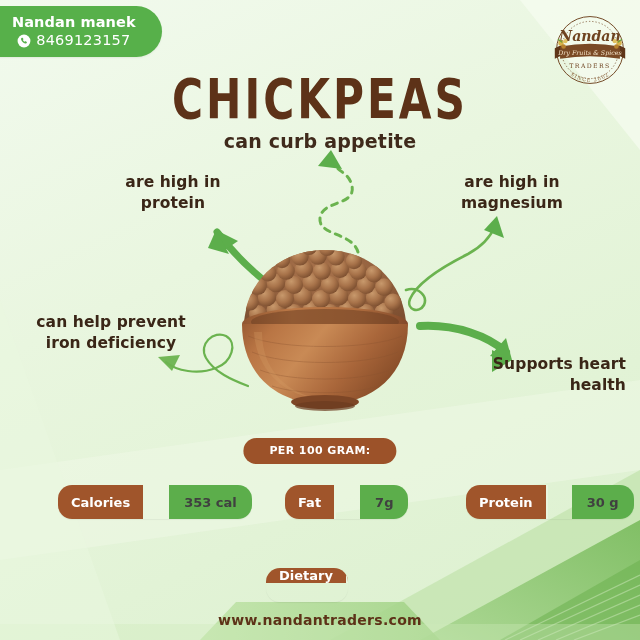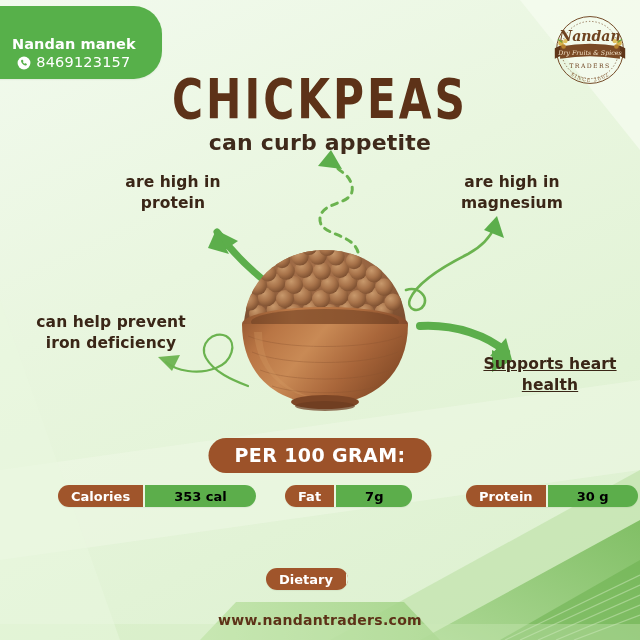--- a/index.html
+++ b/index.html
@@ -28,21 +28,20 @@
     padding: 7px 26px 9px 26px;
     color: #ffffff;
     box-shadow: 0 1px 2px rgba(0,0,0,.06);
   }
   .contact-name {
     font-size: 14.5px;
     font-weight: bold;
     letter-spacing: .1px;
     line-height: 1.25;
     white-space: nowrap;
-    margin-top: 22px;
   }
   .contact-phone-row {
     display: flex;
     align-items: center;
     justify-content: center;
     gap: 5px;
     margin-top: 1px;
   }
   .phone-icon {
     width: 14px; height: 14px;
@@ -74,97 +73,98 @@
     font-family: "DejaVu Sans", sans-serif;
     font-stretch: condensed;
     transform: scaleY(1.18);
     transform-origin: top center;
   }
   .subtitle {
     position: absolute;
     left: 0; right: 0; top: 130px;
     text-align: center;
     color: #3f2a1b;
-    font-size: 22px;
+    font-size: 19px;
     font-weight: bold;
     letter-spacing: .2px;
   }
 
   
   .callout {
     position: absolute;
     color: #3a2617;
     font-size: 15.5px;
     font-weight: bold;
     line-height: 1.35;
     letter-spacing: .1px;
   }
   .callout-protein   { left: 108px; top: 172px; width: 130px; text-align: center; }
   .callout-iron      { left: 26px;  top: 312px; width: 170px; text-align: center; }
   .callout-magnesium { left: 442px; top: 172px; width: 140px; text-align: center; }
-  .callout-heart     { left: 474px; top: 354px; width: 152px; text-align: center; text-decoration: underline; }
+  .callout-heart     { left: 474px; top: 354px; width: 152px; text-align: right; }
 
   
   .bowl-wrap {
     position: absolute;
     left: 218px; top: 228px;
     width: 214px; height: 186px;
   }
 
   
   .per100 {
     position: absolute;
     left: 50%;
     top: 438px;
     transform: translateX(-50%);
     background: #9c5229;
     color: #ffffff;
-    font-size: 19px;
+    font-size: 11px;
     font-weight: bold;
     letter-spacing: .4px;
     padding: 6px 26px 7px 26px;
     border-radius: 20px;
     white-space: nowrap;
   }
 
   .pill {
     position: absolute;
     display: flex;
     align-items: stretch;
-    height: 22px;
+    height: 34px;
     border-radius: 14px;
     overflow: hidden;
     box-shadow: 0 1px 1px rgba(0,0,0,.05);
   }
   .pill .k {
     background: #a0552b;
     color: #ffffff;
     font-size: 13px;
     font-weight: bold;
     display: flex;
     align-items: center;
     padding: 0 13px;
     white-space: nowrap;
     border-right: 2px solid #e9f6df;
   }
   .pill .v {
     background: #5cae4b;
-    color: #000000;
+    color: #404040;
     font-size: 13px;
     font-weight: bold;
     display: flex;
     align-items: center;
-    padding: 0 29px;
+    padding: 0 15px;
     white-space: nowrap;
+    margin-left: 24px;
   }
   .pill-calories { left: 58px;  top: 485px; }
   .pill-fat      { left: 285px; top: 485px; }
   .pill-protein  { left: 466px; top: 485px; }
   .pill-carbs    { left: 166px; top: 527px; }
-  .pill-dietary  { left: 266px; top: 568px; }
+  .pill-dietary  { left: 266px; top: 568px; flex-direction: column; }
 
   
   .footer-url {
     position: absolute;
     left: 0; right: 0; bottom: 12px;
     text-align: center;
     color: #5d3218;
     font-size: 14px;
     font-weight: bold;
     letter-spacing: .3px;

